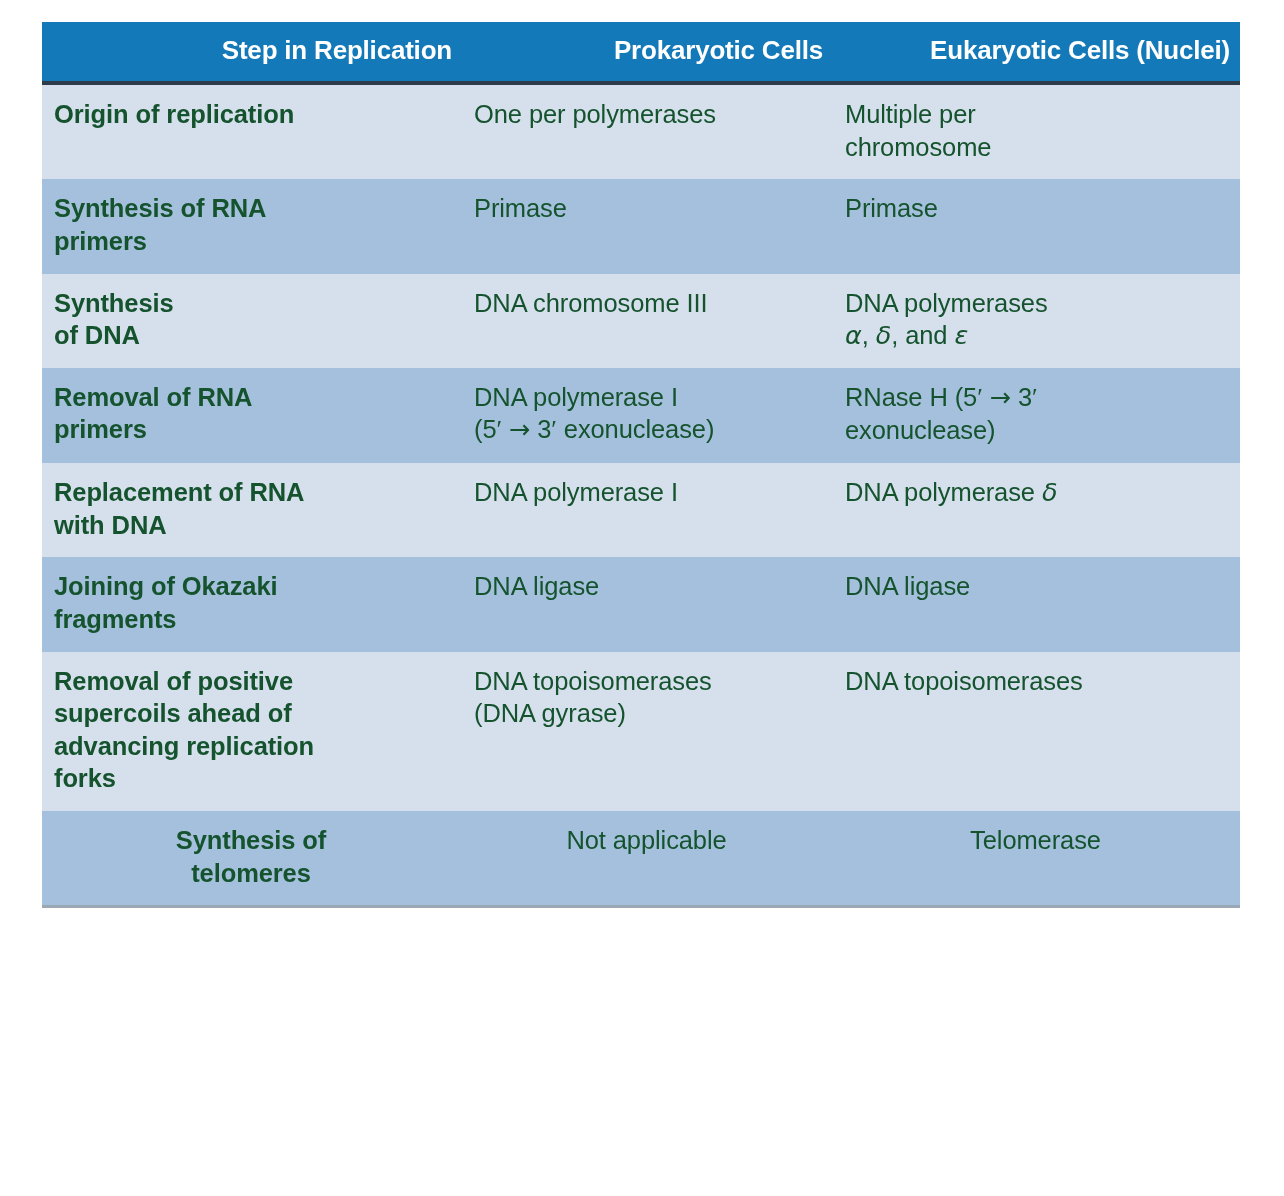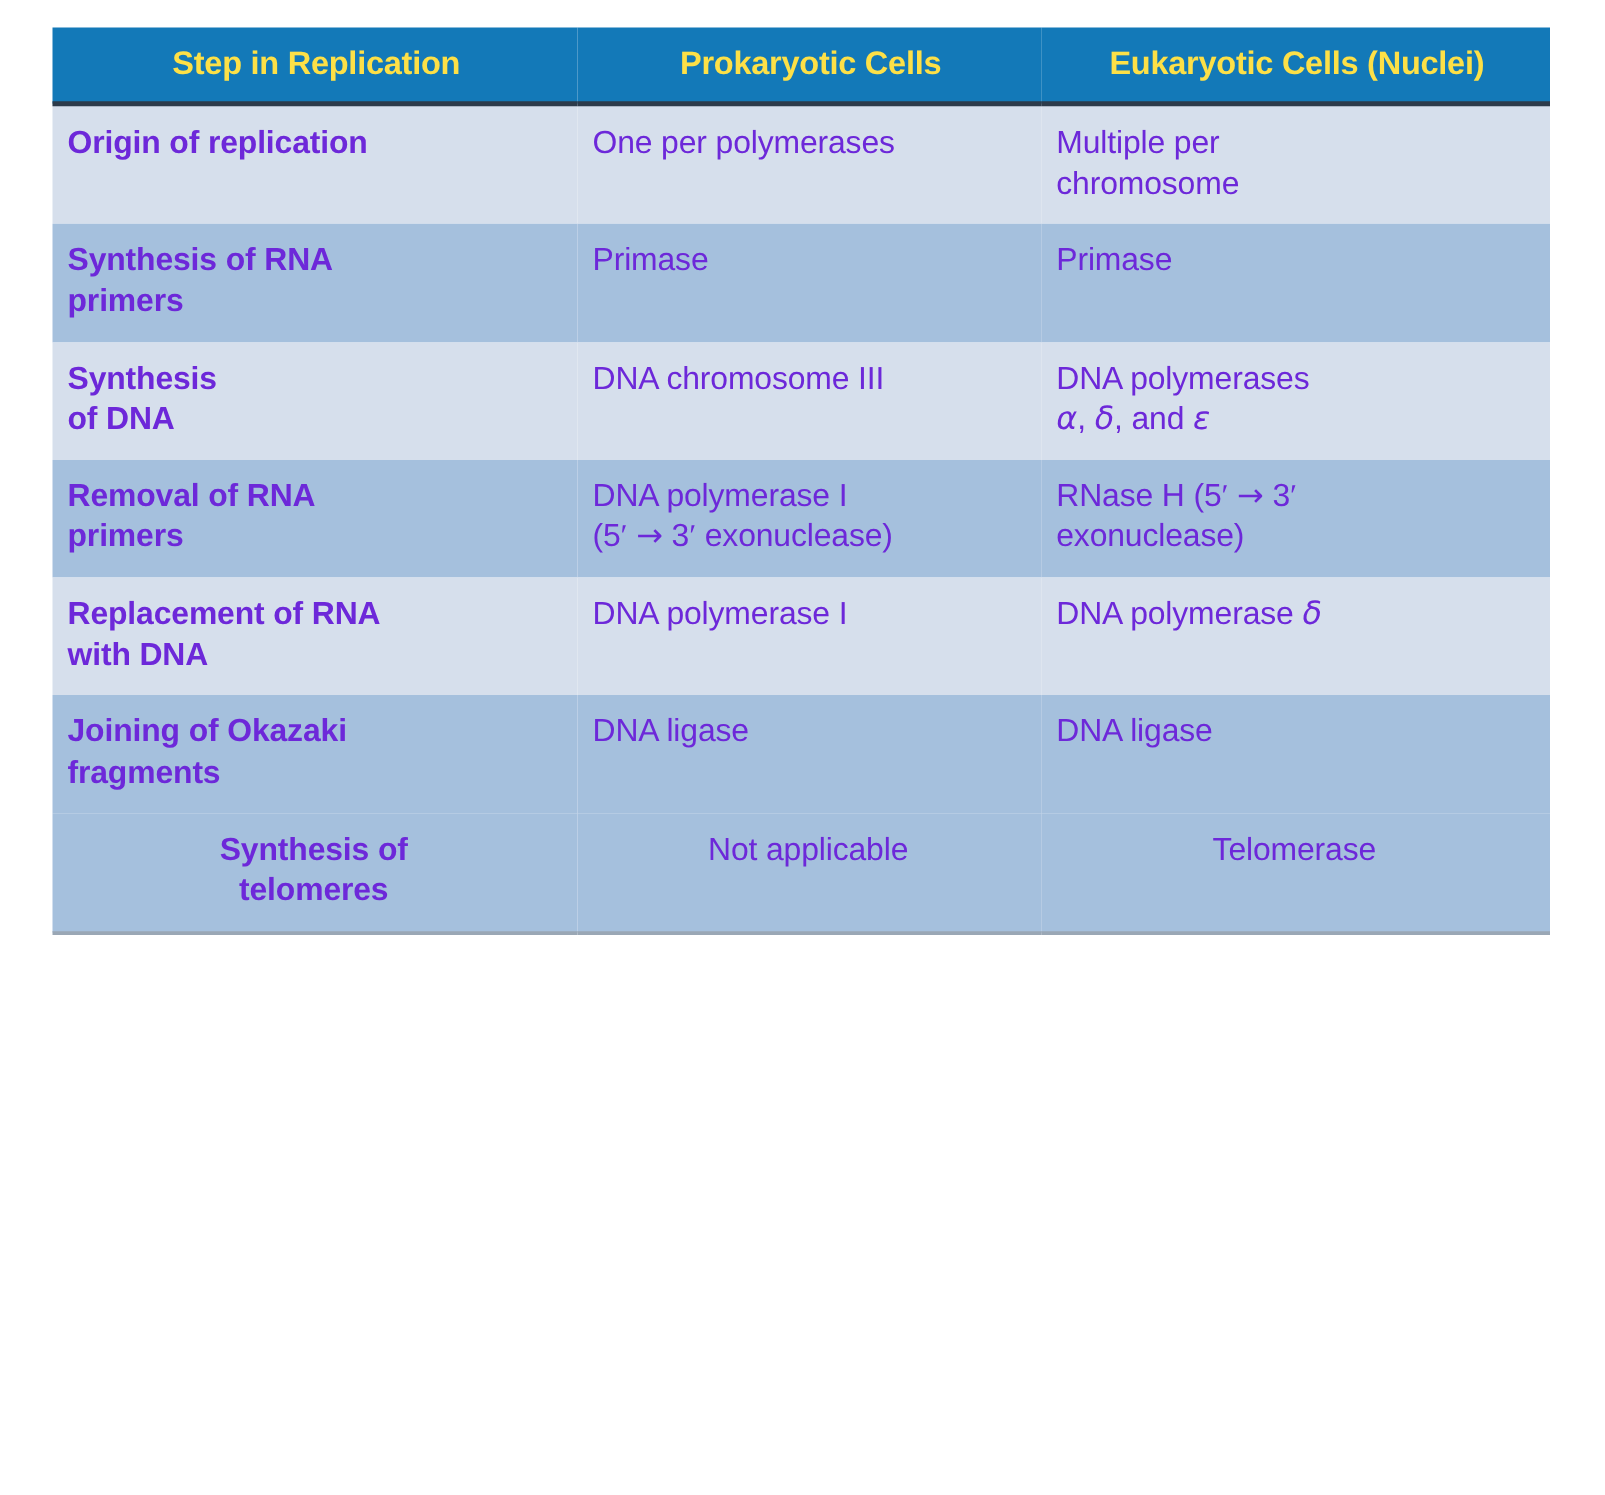--- a/index.html
+++ b/index.html
@@ -35,35 +35,35 @@
     table-layout: fixed;
   }
 
   
   col.c1 { width: 420px; }
   col.c2 { width: 371px; }
   col.c3 { width: 407px; }
 
   thead th {
     background: #1379b8;
-    color: #fde047;
+    color: #ffffff;
     font-weight: bold;
     font-size: 26px;
     line-height: 1.12;
-    text-align: center;
+    text-align: right;
     padding: 14px 10px 16px 12px;
     border-bottom: 4px solid #2d3b4a;
     letter-spacing: -0.2px;
     vertical-align: middle;
   }
 
   tbody td {
     font-size: 25.5px;
     line-height: 1.28;
-    color: #6d28d9;
+    color: #14532d;
     padding: 13px 14px 16px 12px;
     vertical-align: top;
     letter-spacing: -0.1px;
     margin-left: 32px;
   }
 
   tbody td.step {
     font-weight: bold;
   }
 
@@ -142,20 +142,25 @@
           <tr class="shade-light">
             <td class="step"><span>Replacement of RNA</span><br><span>with DNA</span></td>
             <td><span>DNA polymerase I</span></td>
             <td><span>DNA polymerase <span class="greek">δ</span></span></td>
           </tr>
           <tr class="shade-dark">
             <td class="step"><span>Joining of Okazaki</span><br><span>fragments</span></td>
             <td><span>DNA ligase</span></td>
             <td><span>DNA ligase</span></td>
           </tr>
+          <tr class="shade-light">
+            <td class="step"><span>Removal of positive</span><br><span>supercoils ahead of</span><br><span>advancing replication</span><br><span>forks</span></td>
+            <td><span>DNA topoisomerases</span><br><span>(DNA gyrase)</span></td>
+            <td><span>DNA topoisomerases</span></td>
+          </tr>
           <tr class="shade-dark last-row">
             <td class="step"><span>Synthesis of</span><br><span>telomeres</span></td>
             <td><span>Not applicable</span></td>
             <td><span>Telomerase</span></td>
           </tr>
         </tbody>
     </table>
   </div>
 
   <div class="caption"></div>

